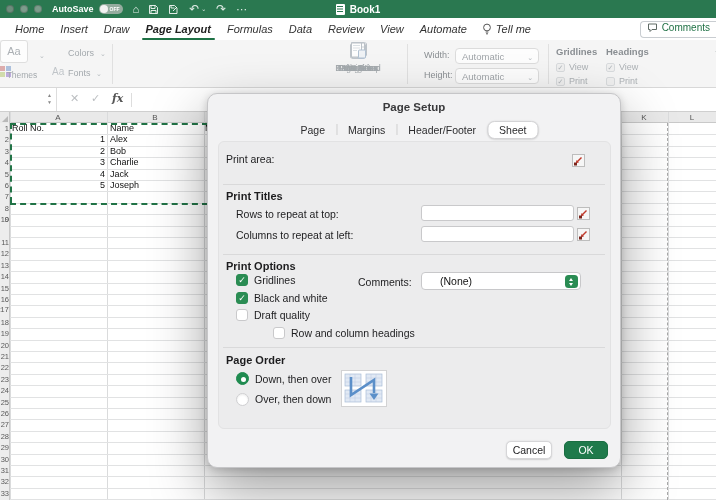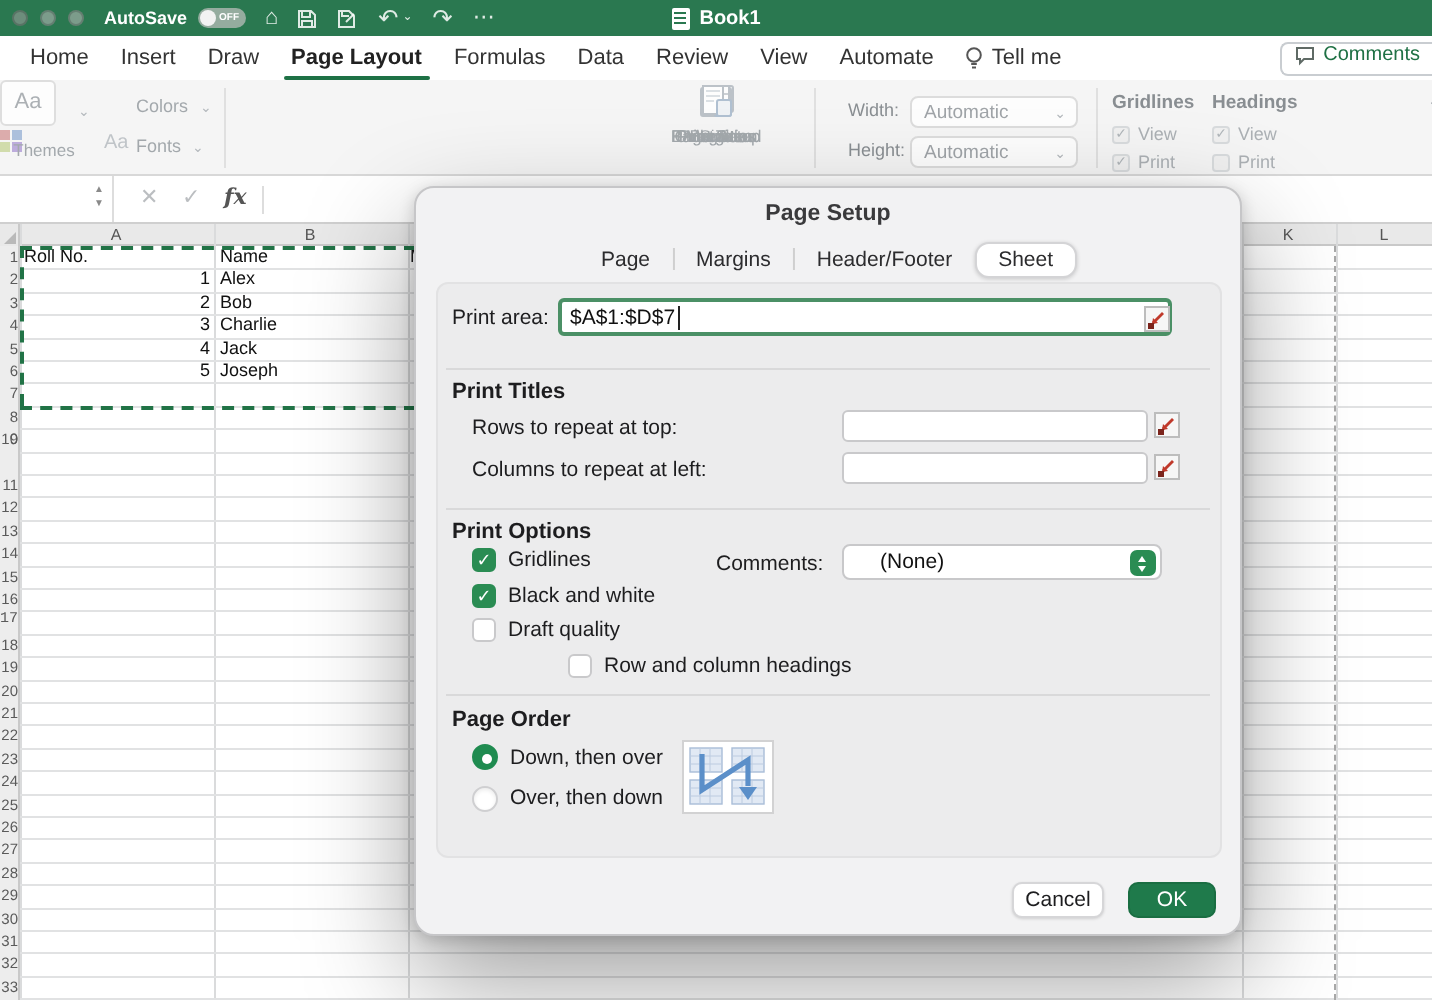--- a/index.html
+++ b/index.html
@@ -14,21 +14,21 @@
   #autosave-toggle { width:24px; height:10px; border-radius:5px; background:#95ac9f; margin-left:5px; position:relative; }
   #autosave-knob { position:absolute; left:1px; top:1px; width:8px; height:8px; border-radius:50%; background:#f2f2f2; }
   #autosave-state { position:absolute; right:3px; top:2px; font-size:5px; color:#fff; font-weight:bold; }
   .tb-icon { color:rgba(255,255,255,.85); font-size:11px; margin-left:10px; line-height:18px; }
   .tb-svg { margin-left:9px; display:flex; align-items:center; }
   #doc-title-wrap { position:absolute; left:0; top:0; width:716px; height:18px; display:flex; align-items:center; justify-content:center; pointer-events:none; }
   #doc-icon { width:9px; height:11px; background:#fff; border-radius:1px; margin-right:5px; position:relative; }
   #doc-icon:before { content:""; position:absolute; left:1.5px; top:2.5px; width:6px; height:1.2px; background:#2a7850; box-shadow:0 2.5px 0 #2a7850, 0 5px 0 #2a7850; }
   #doc-title { color:#fff; font-size:10px; font-weight:bold; }
   
-  #menurow { left:0; top:18px; width:716px; height:22px; background:#ffffff; display:flex; align-items:center; }
+  #menurow { left:0; top:18px; width:716px; height:22px; background:#ffffff; display:flex; align-items:center;font-style:italic; }
   .mtab { font-size:11px; color:#333; margin-left:14px; position:relative; padding:3px 1px; cursor:default; white-space:nowrap; }
   .mtab.active { font-weight:bold; color:#222; }
   .mtab.active:after { content:""; position:absolute; left:-3px; right:-3px; bottom:-2px; height:2.5px; background:#1e7145; border-radius:2px; }
   #tellme { display:flex; align-items:center; margin-left:14px; }
   #tellme-label { font-size:11px; color:#333; margin-left:4px; }
   #comments-btn { position:absolute; right:0px; top:21px; height:17px; border:1px solid #c9cdd1; border-right:none; border-radius:4px 0 0 4px; display:flex; align-items:flex-start; padding:0 6px 0 6px; background:#fff; }
   #comments-label { font-size:10px; color:#1f7145; margin-left:4px; }
   
   #ribbon { left:0; top:40px; width:716px; height:48px; background:#f5f5f5; border-bottom:1px solid #d8d8d8; }
   #ribbon .inner { position:absolute; left:0; top:0; width:716px; height:48px; opacity:.8; }
@@ -384,24 +384,20 @@
       <span class="dtab">Page</span>
       <span class="dtab-div"></span>
       <span class="dtab">Margins</span>
       <span class="dtab-div"></span>
       <span class="dtab">Header/Footer</span>
       <span class="dtab selected">Sheet</span>
     </div>
   <div id="dlg-panel"></div>
 
   <span class="dlg-label" style="left:18px;top:59px">Print area:</span>
-  <div class="dlg-input" id="printarea-input">
-    <span>$A$1:$D$7</span>
-    <span class="caret"></span>
-  </div>
   <span class="rangesel" style="left:364px;top:59px">
     <svg width="13" height="13" viewBox="0 0 13 13">
         <rect x="0.5" y="0.5" width="12" height="12" fill="#f6f6f6" stroke="#bdbdbd"></rect>
         <path d="M9.5 3.5 L4.5 8.5" stroke="#c0392b" stroke-width="1.4"></path>
         <path d="M4 9 l3 -0.5 -2.5 -2.5 z" fill="#c0392b"></path>
         <rect x="2" y="8.5" width="3" height="3" fill="#7b241c"></rect>
       </svg>
   </span>
 
   <div class="dlg-div" style="top:90px"></div>
@@ -437,21 +433,21 @@
         <span class="cb-label">Gridlines</span>
       </div>
       <div class="cbrow" style="left: 28px; top: 197.5px;">
         <span class="cb on">✓</span>
         <span class="cb-label">Black and white</span>
       </div>
       <div class="cbrow" style="left: 28px; top: 215px;">
         <span class="cb"></span>
         <span class="cb-label">Draft quality</span>
       </div>
-      <div class="cbrow" style="left: 44px; top: 232.5px; padding-left: 32px;">
+      <div class="cbrow" style="left: 33px; top: 232.5px; padding-left: 32px;">
         <span class="cb"></span>
         <span class="cb-label">Row and column headings</span>
       </div>
     </div>
 
   <span class="dlg-label" style="left:150px;top:182px">Comments:</span>
   <div id="comments-popup">
     <span class="val">(None)</span>
     <span id="popup-stepper"></span>
   </div>

